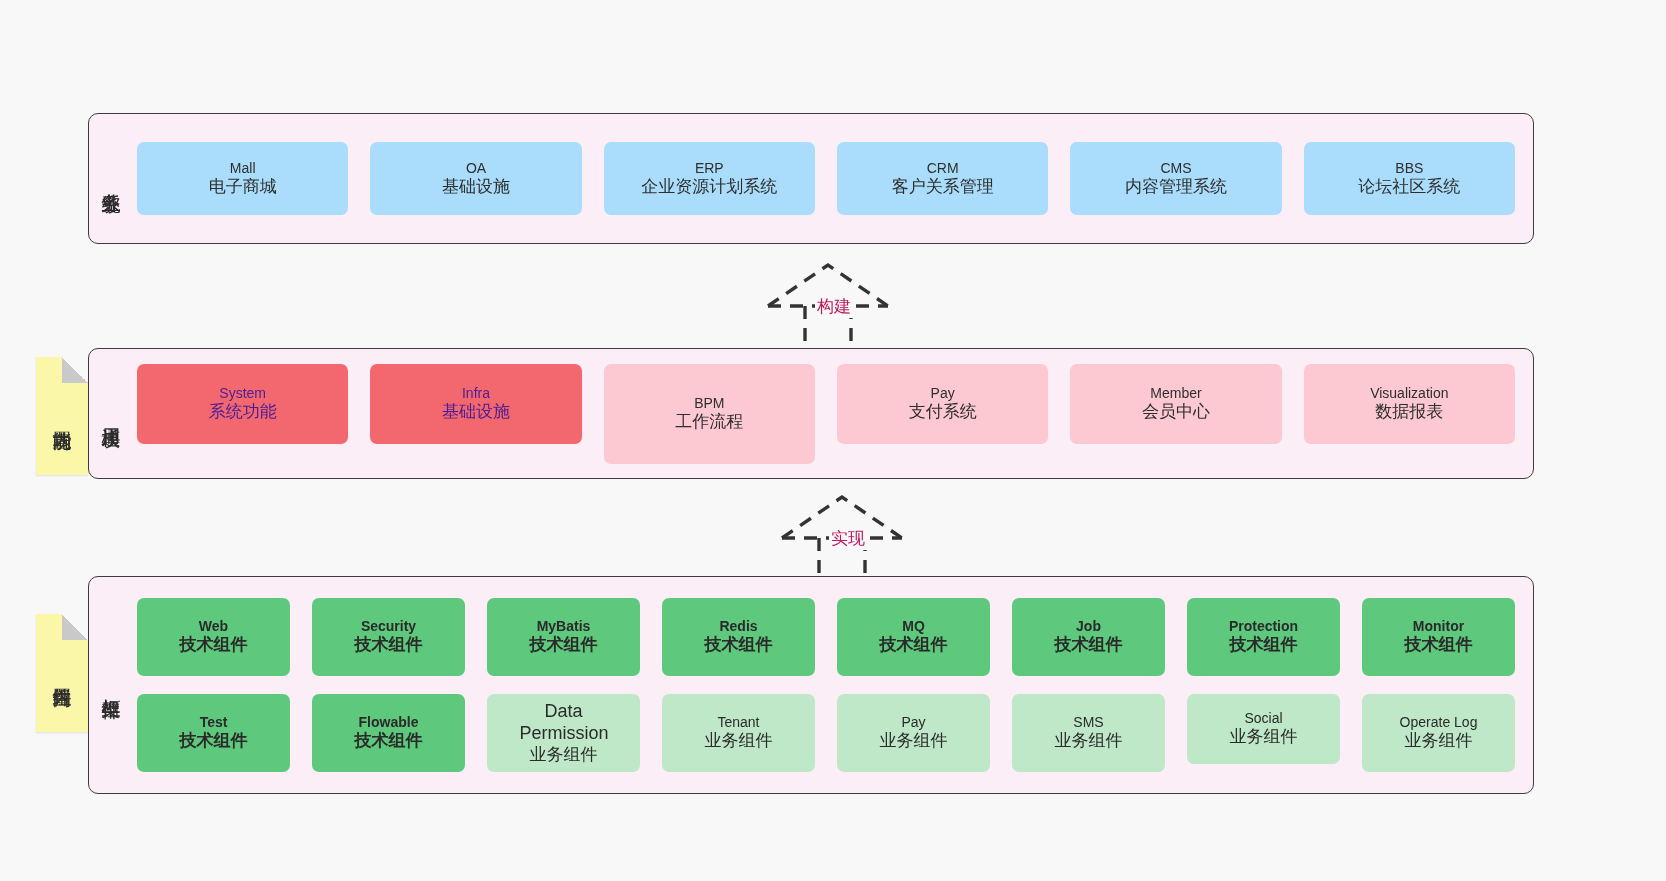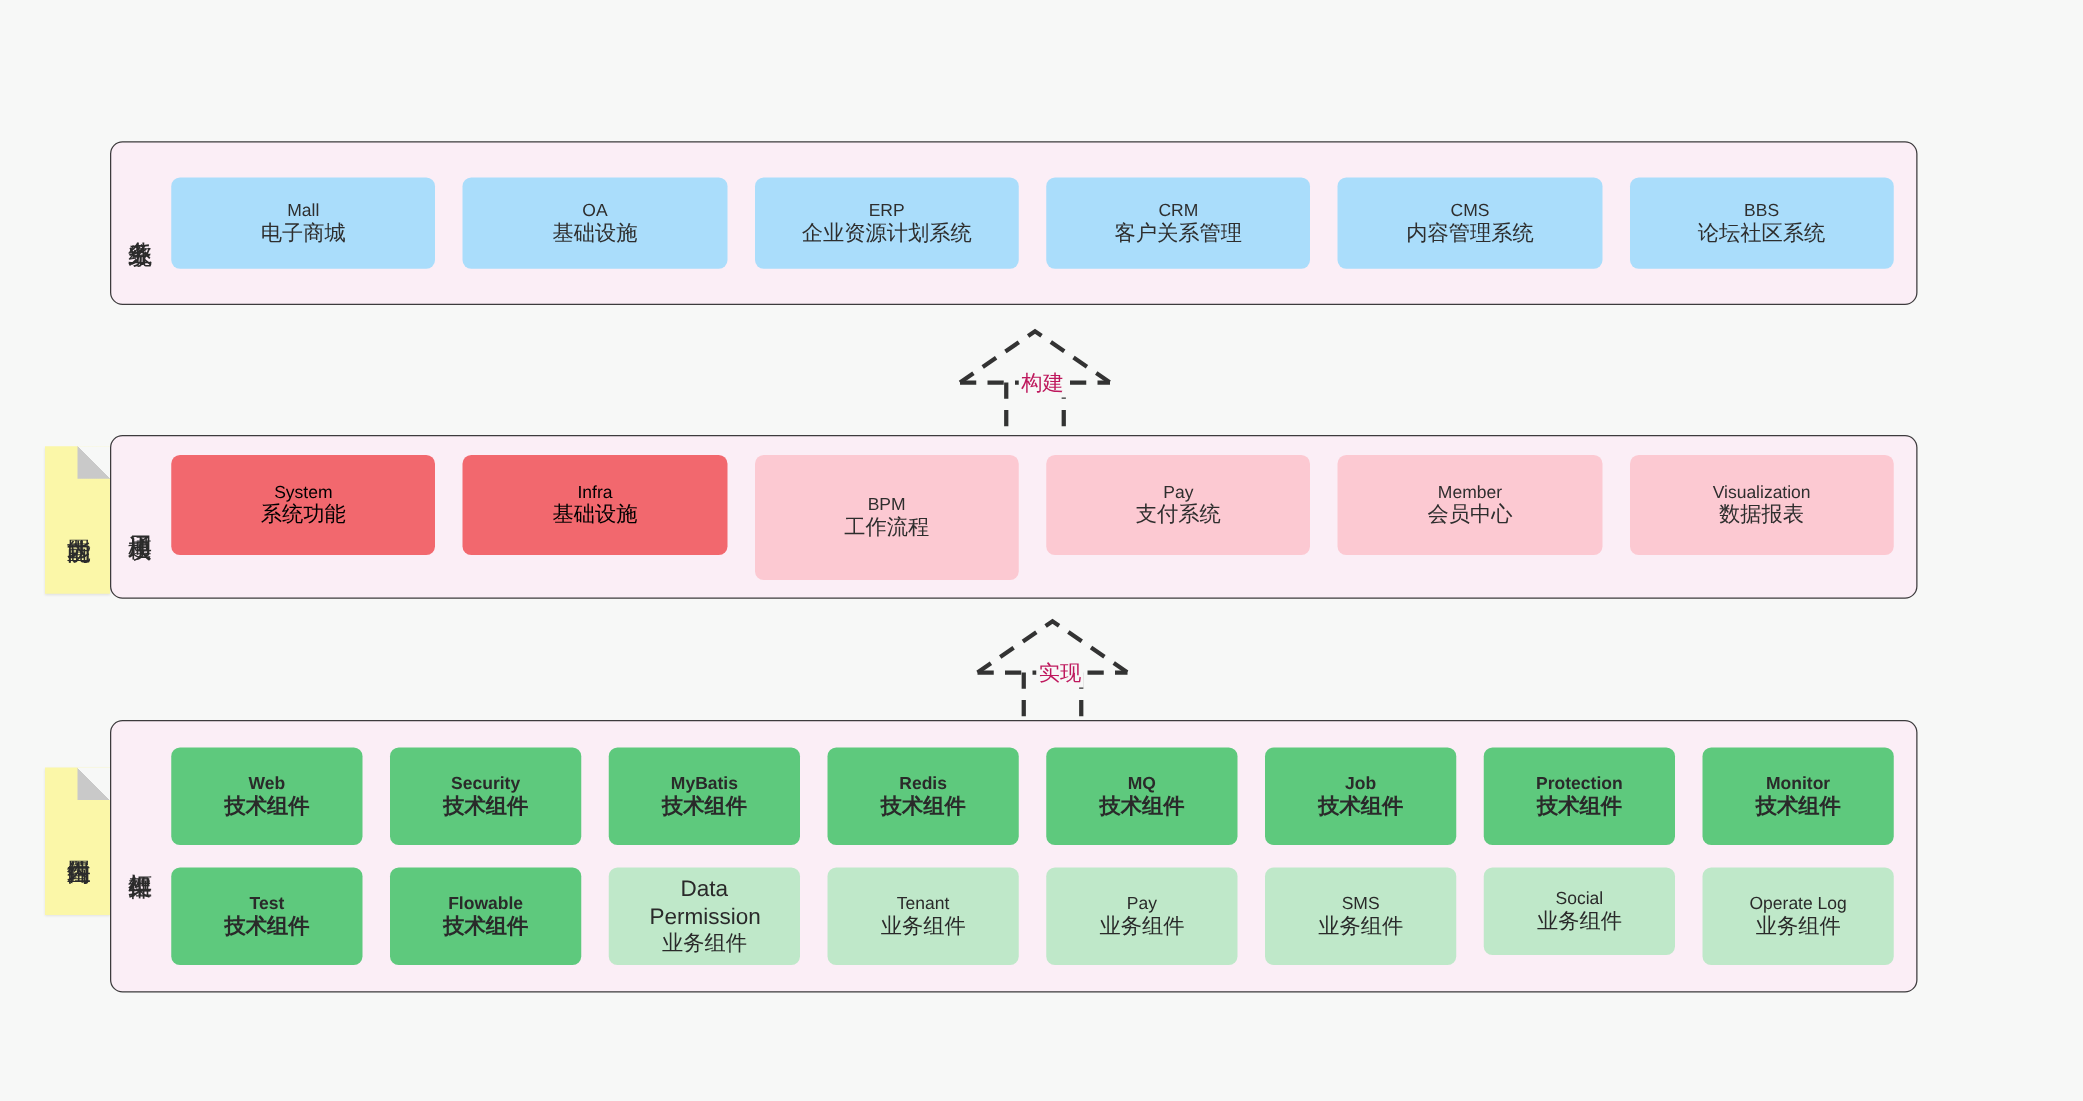--- a/index.html
+++ b/index.html
@@ -73,21 +73,21 @@
     line-height:1.22;
     box-sizing:border-box;
     padding:4px 6px;
     user-select:none;
   }
   .card .t1{font-size:14px;}
   .card .t2{font-size:17px;}
   .card.two-line-name .t1{font-size:18px;}
 
   .c-blue{background:#aaddfb;color:#2e2e2e;}
-  .c-red{background:#f2686e;color:#000000;}
+  .c-red{background:#f2686e;color:#4c1d95;}
   .c-pink{background:#fcc9d2;color:#2e2e2e;}
   .c-green{background:#5ec97d;color:#2a2a2a;font-weight:bold;}
   .c-lgreen{background:#bfe8c9;color:#2a2a2a;}
 
   
   .note{
     position:absolute;
     background:#fbf7a8;
     box-sizing:border-box;
     display:flex;

